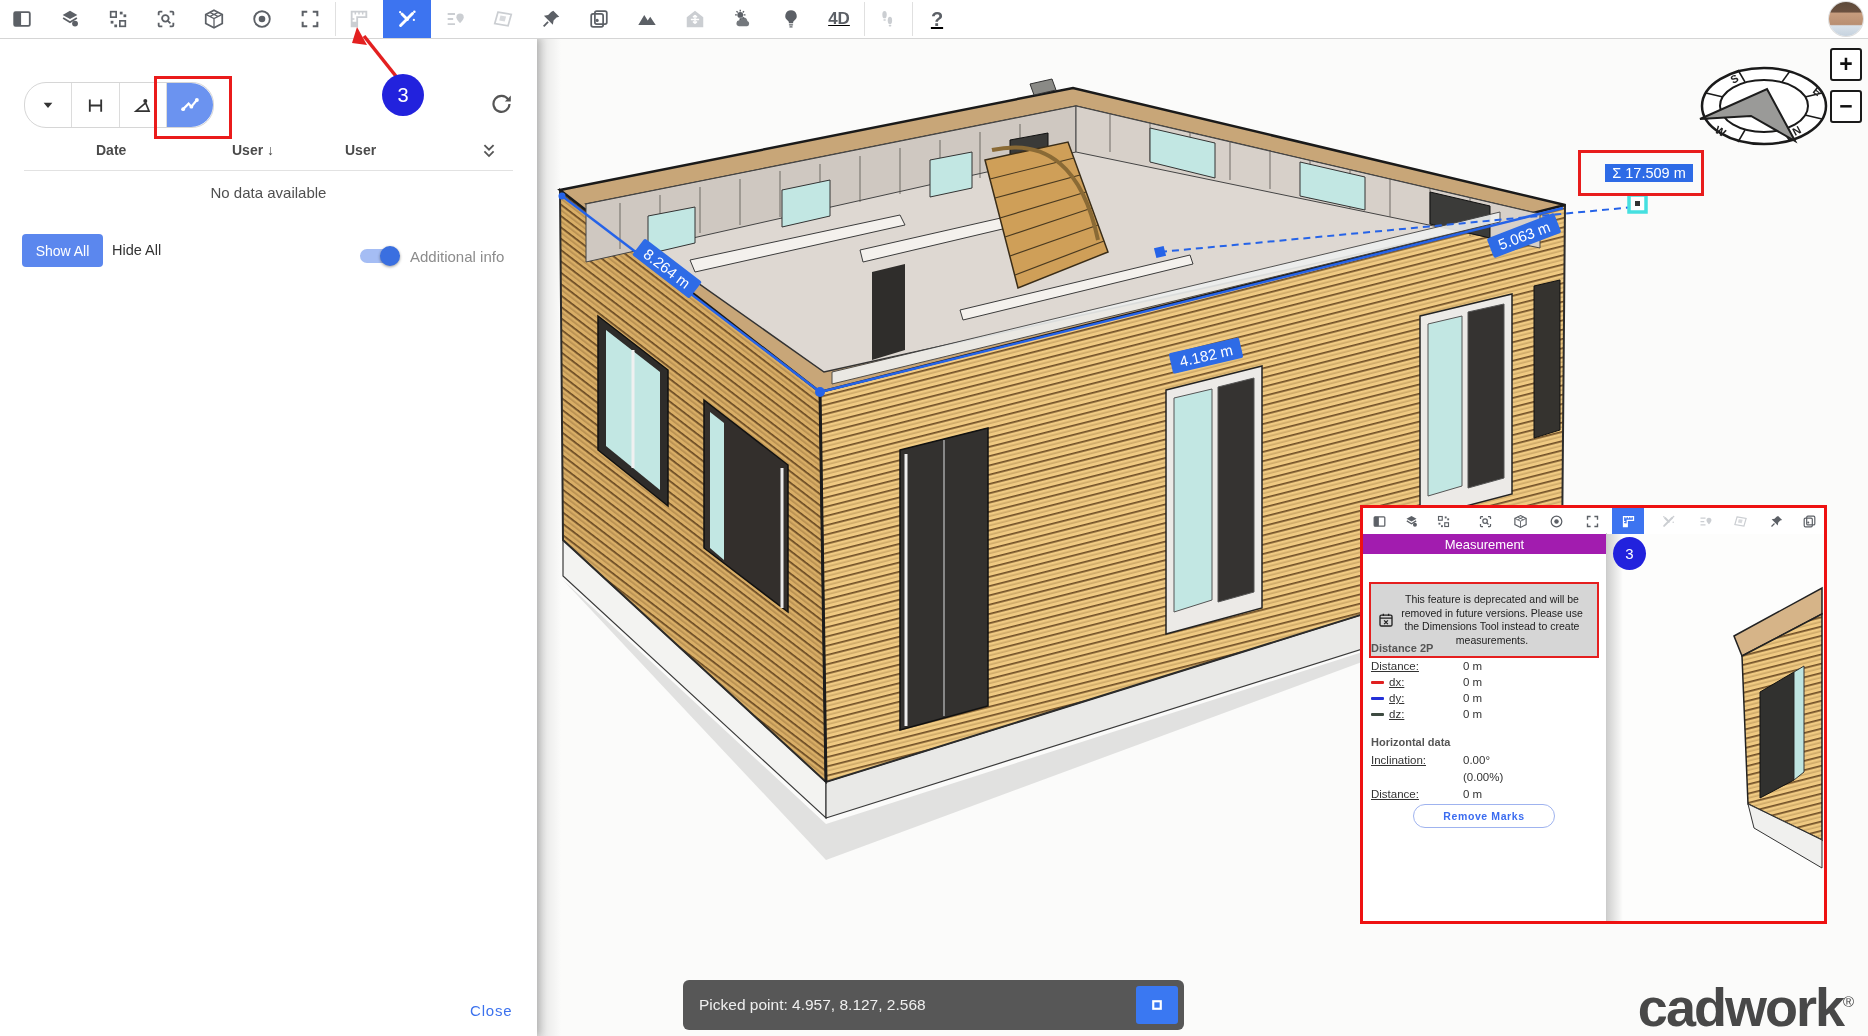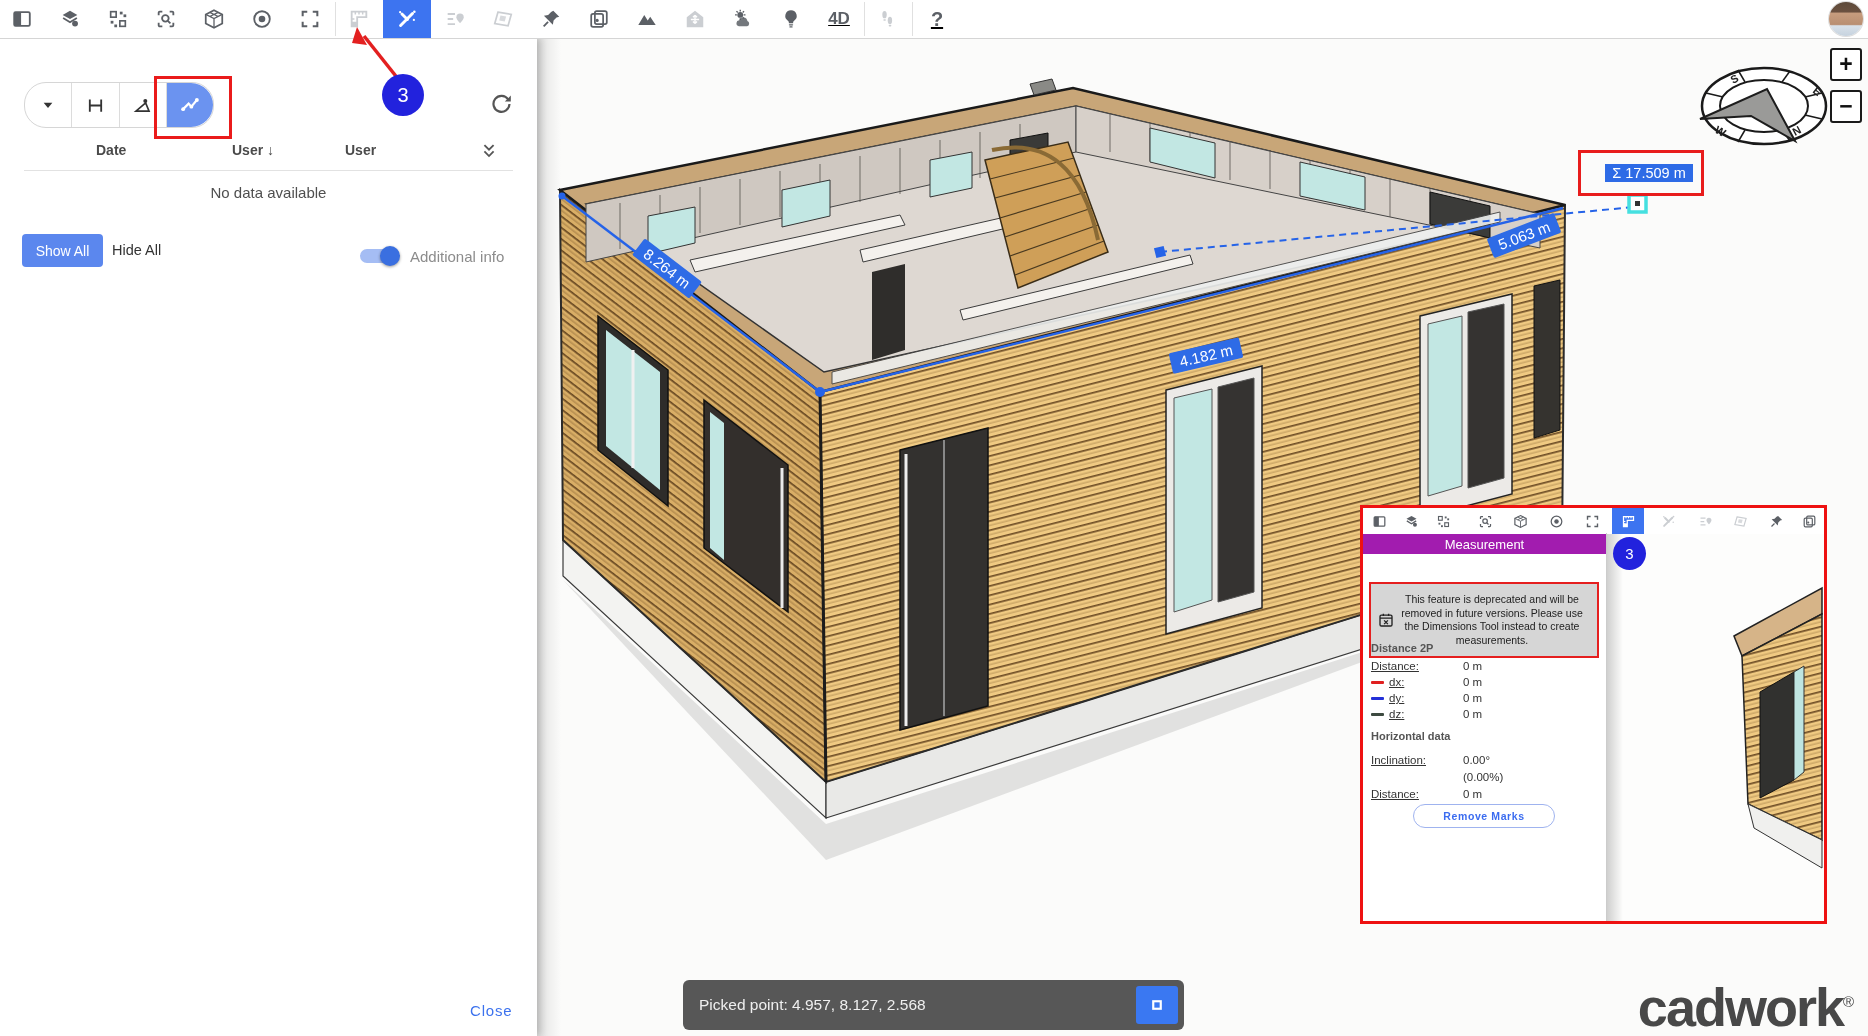--- a/index.html
+++ b/index.html
@@ -442,21 +442,21 @@
       <svg class="warnico">
           <use href="#i-calx"></use>
         </svg>
       <div class="wtext">This feature is deprecated and will be removed in future versions. Please use the Dimensions Tool instead to create measurements.</div>
     </div>
     <div class="in-sec" style="top:134px">Distance 2P</div>
     <div class="in-row" style="top:152px"><span>Distance:</span><span class="val">0 m</span></div>
     <div class="in-row" style="top:168px"><span class="dash" style="background:#e02020"></span><span>dx:</span><span class="val">0 m</span></div>
     <div class="in-row" style="top:184px"><span class="dash" style="background:#2330d8"></span><span>dy:</span><span class="val">0 m</span></div>
     <div class="in-row" style="top:200px"><span class="dash" style="background:#3d4a40"></span><span>dz:</span><span class="val">0 m</span></div>
-    <div class="in-sec" style="top:222px">Horizontal data</div>
+    <div class="in-sec" style="top:228px">Horizontal data</div>
     <div class="in-row" style="top:246px"><span>Inclination:</span><span class="val">0.00°</span></div>
     <div class="in-row" style="top:263px">
         <span class="val">(0.00%)</span>
       </div>
     <div class="in-row" style="top:280px"><span>Distance:</span><span class="val">0 m</span></div>
     <button class="rm-btn">Remove Marks</button>
     <div class="in-vdiv"></div>
     <div class="in-view">
       <div class="in-shadow"></div>
       <svg style="position:absolute;right:0;top:40px" width="92" height="300" viewBox="0 0 92 300">

